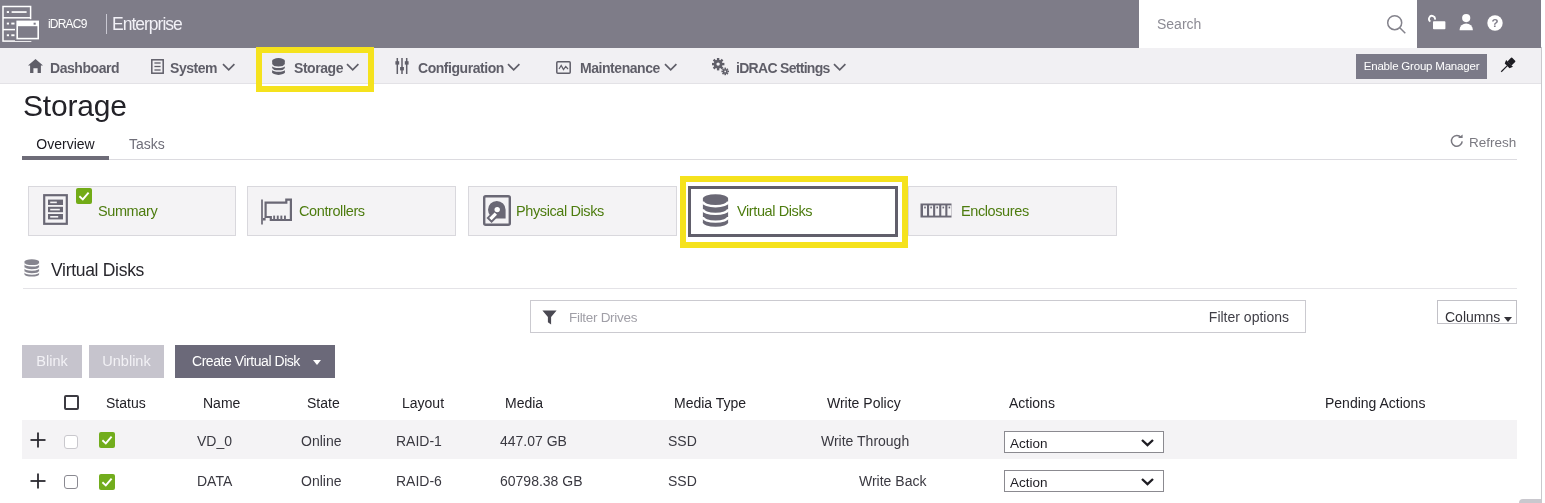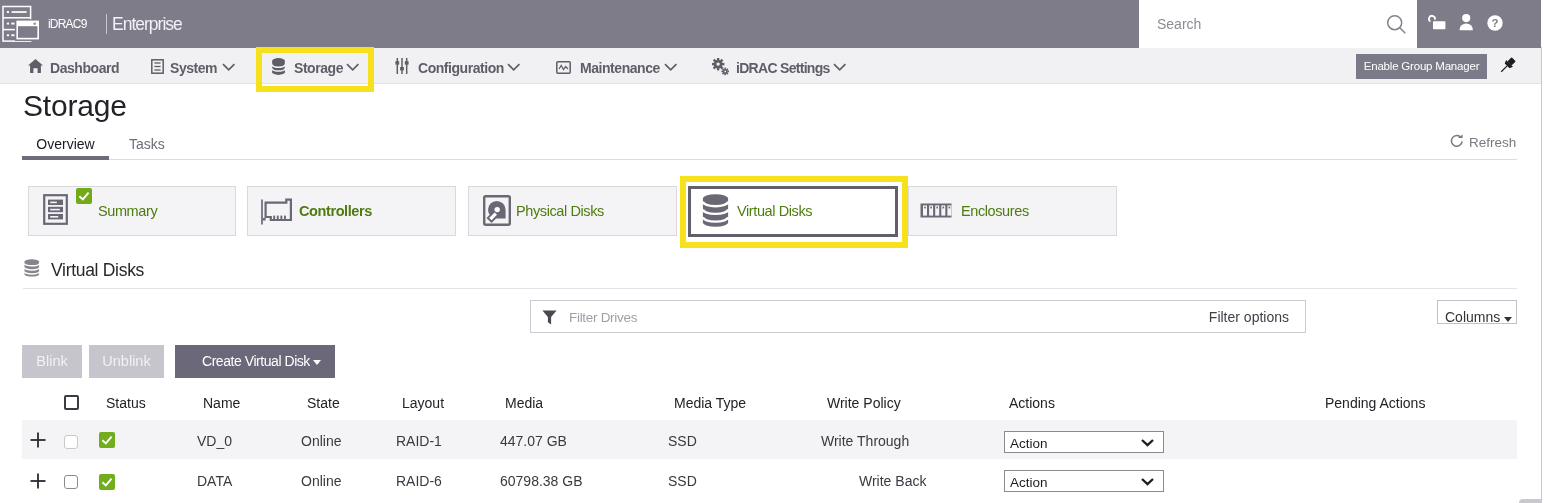--- a/index.html
+++ b/index.html
@@ -48,21 +48,21 @@
   #fbox .fo { position:absolute; right:16px; top:8px; font-size:14px; color:#3f3e46; }
   #colbtn { left:1437px; top:300px; width:80px; height:24px; border:1px solid #c2c1c7; background:#fff; font-size:13.5px; color:#333238; }
   #colbtn span { position:absolute; left:7px; top:8px; font-size:14px; }
   .caret { position:absolute; width:0; height:0; border-left:4px solid transparent; border-right:4px solid transparent; border-top:5px solid #333238; }
   .chev { width:14px; height:9px; }
 
   
   .btn { position:absolute; top:345px; height:33px; text-align:center; font-size:14.5px; }
   #bblink { left:22px; width:60px; background:#c6c4cd; color:#f2f1f5; line-height:33px; }
   #bunblink { left:89px; width:75px; background:#c6c4cd; color:#f2f1f5; line-height:33px; }
-  #bcreate { left:175px; width:160px; background:#6b6979; color:#fff; line-height:33px; text-align:left; padding-left:27px; font-size:14px; letter-spacing:-0.45px; }
+  #bcreate { left:175px; width:160px; background:#6b6979; color:#fff; line-height:33px; text-align:left; padding-left:17px; font-size:14px; letter-spacing:-0.45px; }
 
   
   .th { position:absolute; top:395px; font-size:14px; color:#232228; font-weight:500;margin-left:6px; }
   .cb { position:absolute; width:15px; height:15px; border:2px solid #3c3b42; border-radius:2px; background:#fff; }
   #row1 { left:22px; top:420px; width:1495px; height:39px; background:#f4f3f5; }
   .td { position:absolute; font-size:14px; color:#3a3941; }
   .gchk { position:absolute; left:99px; width:16px; height:16px; background:#72ad1d; border-radius:2px; }
   .sel { position:absolute; left:1004px; width:160px; height:22px; border:1px solid #8b8a90; background:#fff; font-size:13.5px; color:#1e1d23; }
   .sel span { position:absolute; left:5px; top:4px; }
 
@@ -258,21 +258,21 @@
       <line x1="2" y1="1.5" x2="2" y2="26.5" stroke="#6a6875" stroke-width="1.7"></line>
       <rect x="2.8" y="20" width="2.8" height="2.5" fill="#6a6875"></rect>
       <path d="M5.6,4.7 H26.3 V1.6 H30.9 V22 H10.8 V19 H5.6 Z" fill="none" stroke="#6a6875" stroke-width="2.2"></path>
       <g fill="#6a6875">
         <rect x="13.2" y="17.6" width="1.9" height="3.4"></rect>
           <rect x="16.8" y="17.6" width="1.9" height="3.4"></rect>
           <rect x="20.4" y="17.6" width="1.9" height="3.4"></rect>
           <rect x="24" y="17.6" width="1.9" height="3.4"></rect>
       </g>
     </svg>
-    <span class="cardlab" style="left:51px;font-weight:bold;">Controllers</span>
+    <span class="cardlab" style="left:51px;">Controllers</span>
   </div>
   <div class="card" style="left:468px; width:209px;">
     <svg style="position:absolute; left:14px; top:8px;" width="28" height="31" viewBox="0 0 28 31">
       <rect x="1.2" y="1.2" width="25.6" height="28.6" rx="1.5" fill="none" stroke="#6a6875" stroke-width="2.4"></rect>
       <path d="M13.8,6 a8.8,8.8 0 1 0 0,17.6 h8.8 v-8.8 a8.8,8.8 0 0 0 -8.8,-8.8 z" fill="#6a6875"></path>
       <polygon points="11.7,16.1 15.4,19.8 8.6,26.6 4.9,22.9" fill="#fff" stroke="#6a6875" stroke-width="2"></polygon>
       <circle cx="14.2" cy="14.6" r="2.7" fill="#fff"></circle>
     </svg>
     <span class="cardlab" style="left:47px;">Physical Disks</span>
   </div>

